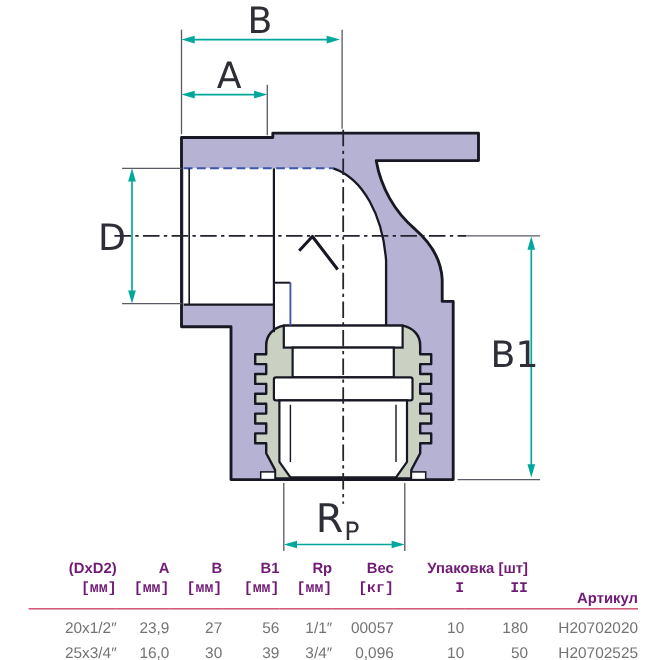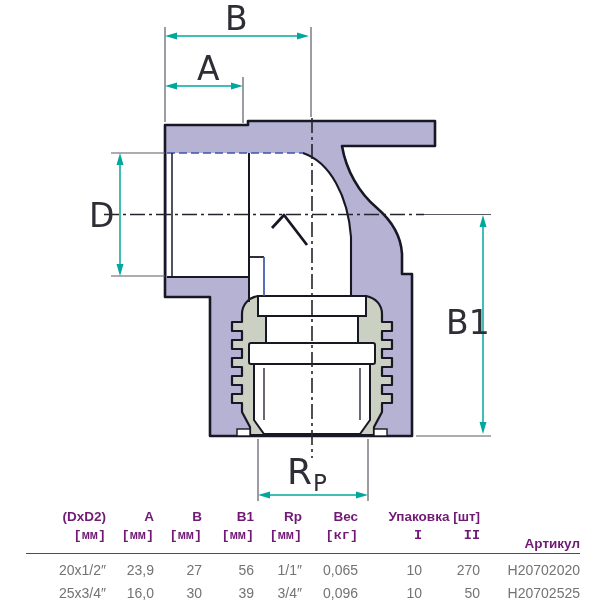--- a/index.html
+++ b/index.html
@@ -164,23 +164,23 @@
     <th>[кг]</th>
     <th>I</th>
     <th>II</th>
   </tr>
   <tr class="row-first">
     <td>20x1/2″</td>
     <td>23,9</td>
     <td>27</td>
     <td>56</td>
     <td>1/1″</td>
-    <td>0,065</td>
+    <td>00057</td>
     <td>10</td>
-    <td>270</td>
+    <td>180</td>
     <td>H20702020</td>
   </tr>
   <tr>
     <td>25x3/4″</td>
     <td>16,0</td>
     <td>30</td>
     <td>39</td>
     <td>3/4″</td>
     <td>0,096</td>
     <td>10</td>

